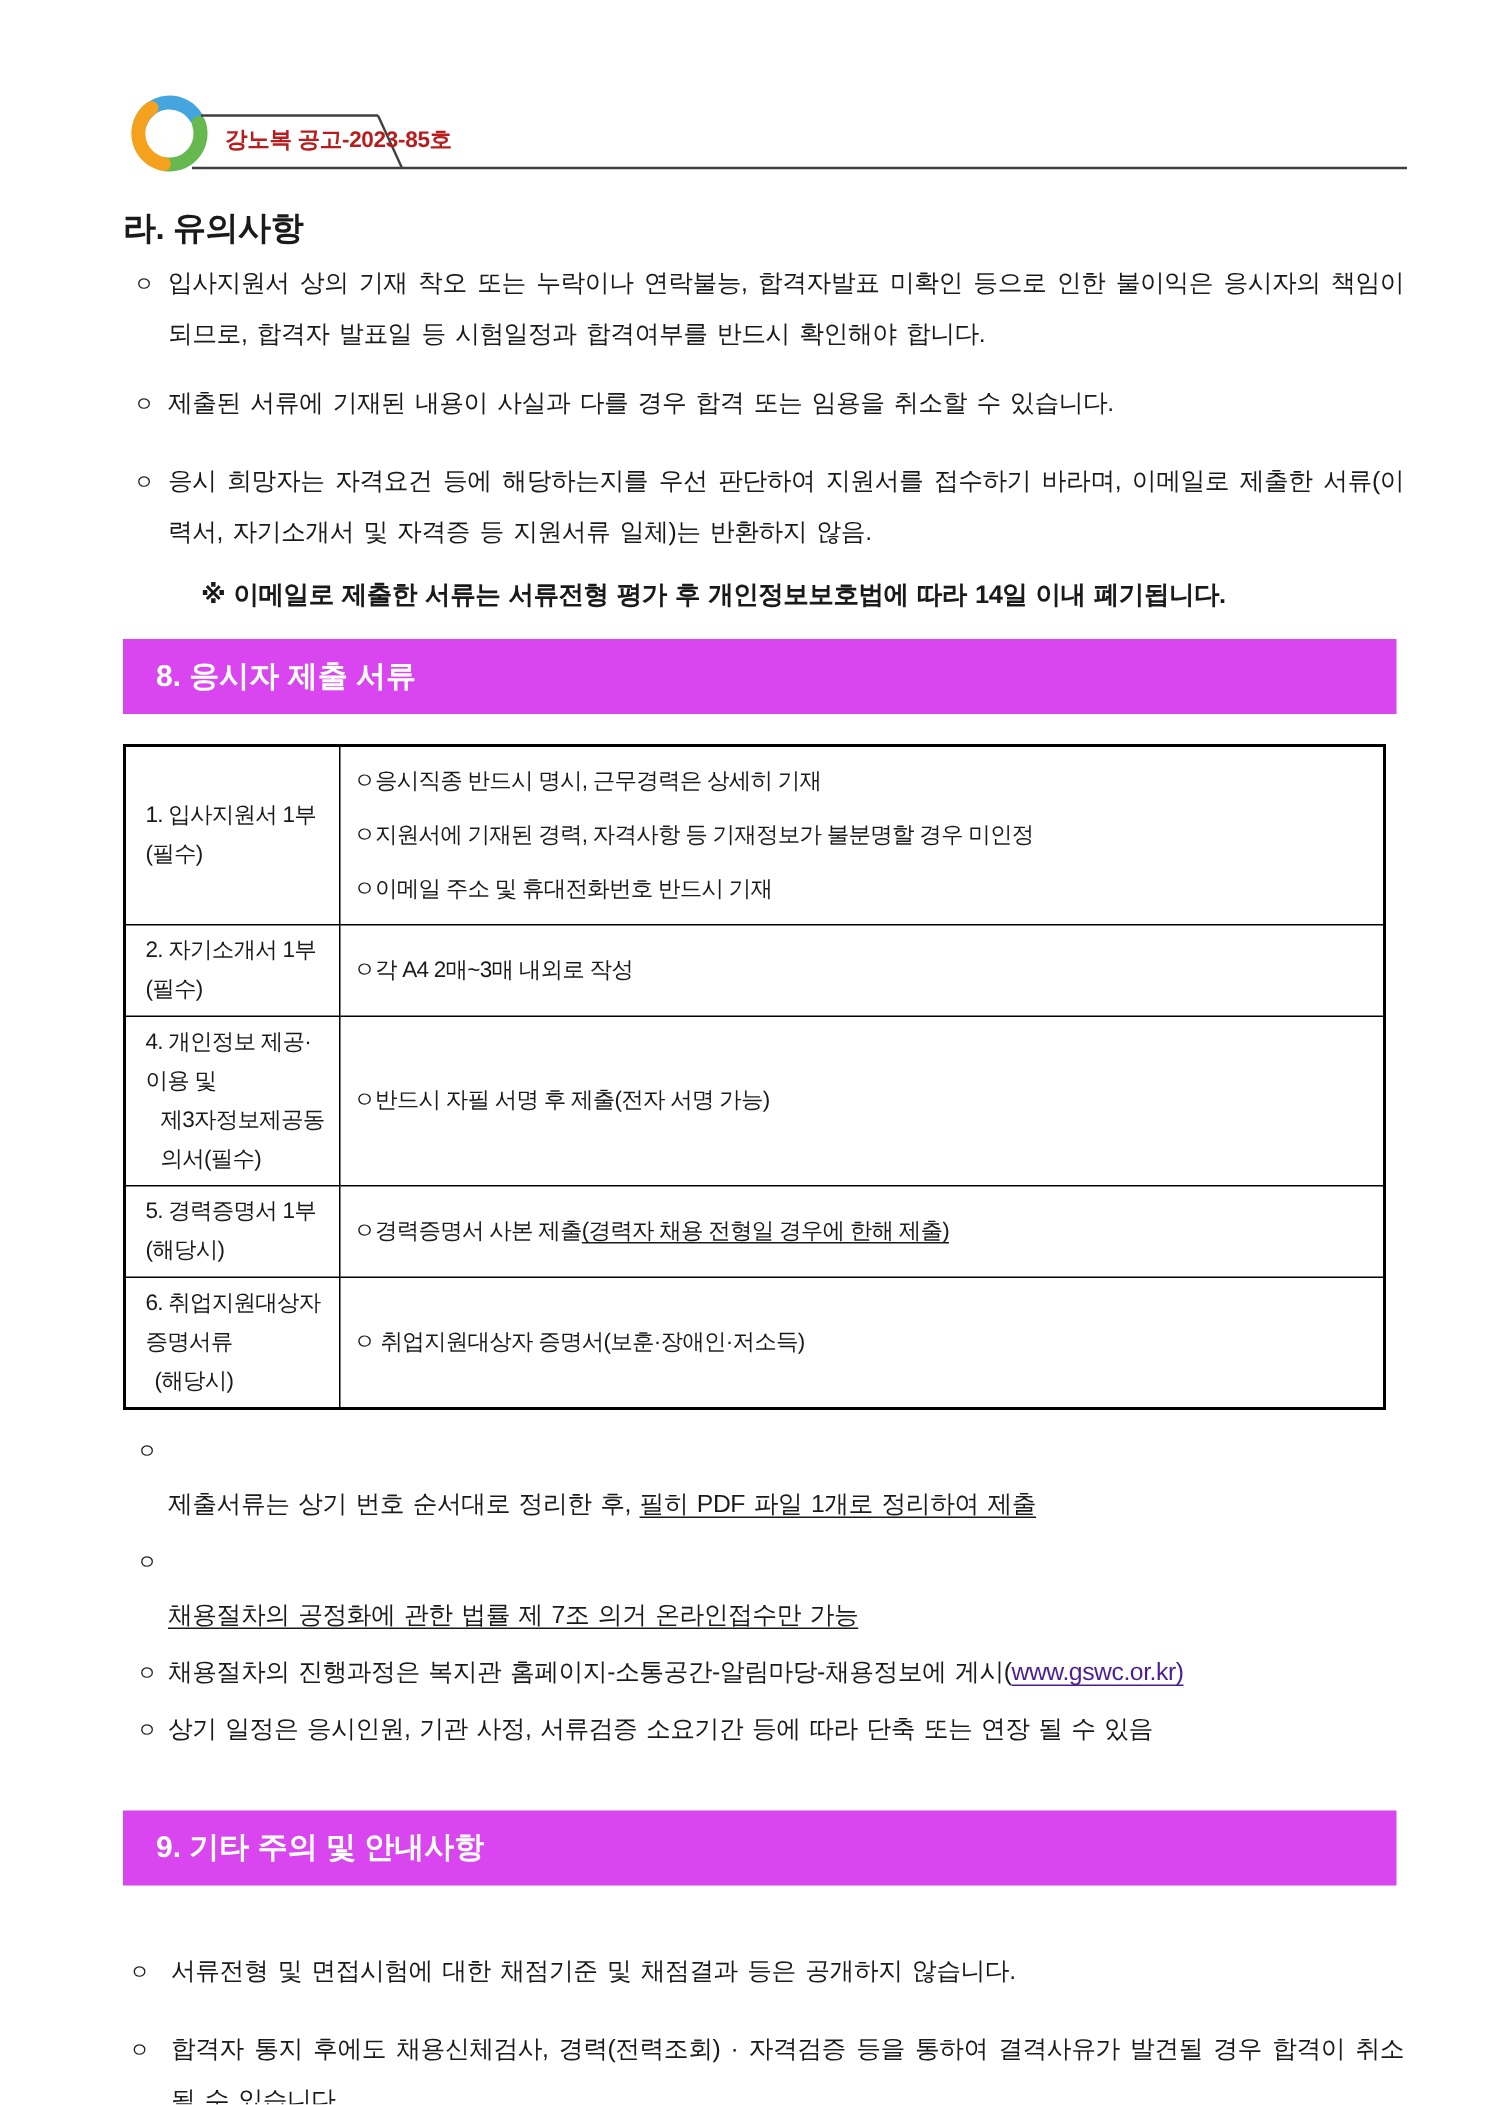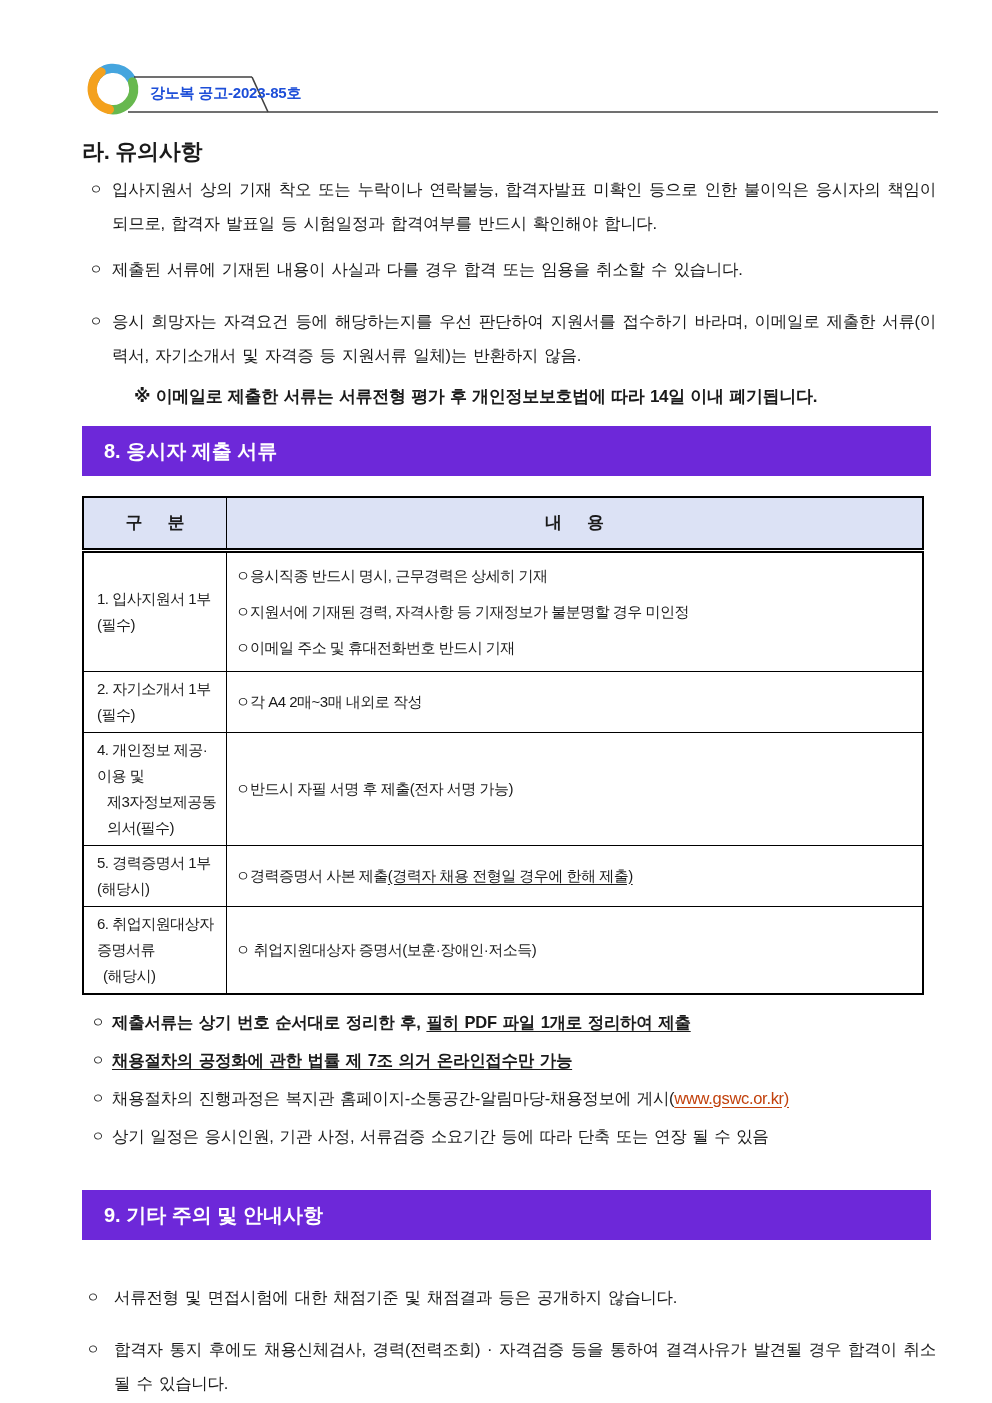--- a/index.html
+++ b/index.html
@@ -14,21 +14,21 @@
     color: #1a1a1a;
     letter-spacing: -0.3px;
     overflow: hidden;
   }
 
   
   .hdr-logo { position: absolute; left: 84px; top: 60px; width: 58px; height: 58px; }
   .hdr-lines { position: absolute; left: 128px; top: 70px; width: 812px; height: 48px; }
   .hdr-docno {
     position: absolute; left: 150px; top: 84px;
-    font-size: 15px; font-weight: 700; color: #1d4ed8;
+    font-size: 15px; font-weight: 700; color: #b91c1c;
     letter-spacing: -0.2px;
   }
 
   
   .main { padding: 140px 56px 0 82px; }
 
   .notes-heading { font-size: 22px; font-weight: 700; line-height: 24px; }
 
   .note-item { display: flex; margin-top: 8px; }
   .note-item .bullet { width: 30px; flex: 0 0 30px; font-size: 14px; line-height: 34px; padding-left: 7px; }
@@ -37,21 +37,21 @@
   .note-item.gap2 { margin-top: 18px; }
 
   .warning-line {
     margin-top: 8px; padding-left: 52px;
     font-size: 17px; font-weight: 700; line-height: 34px; word-spacing: 1px;
   }
 
   
   .section-bar {
     margin-top: 12px; width: 849px; height: 50px;
-    background: #6d28d9; color: #ffffff;
+    background: #d946ef; color: #ffffff;
     font-size: 20px; font-weight: 700; line-height: 50px;
     padding-left: 22px; letter-spacing: 0px;
   }
   .section-bar.sec9 { margin-top: 40px; }
 
   
   table.submission {
     margin-top: 20px; width: 840px;
     border-collapse: collapse; table-layout: fixed;
     border: 2px solid #000;
@@ -72,22 +72,22 @@
   tr.r1 { height: 110px; } tr.r1 td.cont { line-height: 36px; margin-top: 16px; }
   tr.r2, tr.r3, tr.r5 { height: 38px; }
   tr.r4 { height: 64px; } tr.r6 { height: 65px; }
   .u { text-decoration: underline; text-underline-offset: 3px; }
 
   
   .fn-list { margin-top: 14px; }
   .fn-item { display: flex; margin-top: 11px; }
   .fn-item .bullet { width: 30px; flex: 0 0 30px; font-size: 14px; line-height: 27px; padding-left: 9px; }
   .fn-item .fn-text { flex: 1; font-size: 16.5px; line-height: 27px; word-spacing: 1.5px; }
-  .fn-item.bold .fn-text { font-weight: 700; }
-  a.site-link { color: #c2410c; text-decoration: underline; text-underline-offset: 3px; }
+  .fn-item.bold .fn-text { font-weight: 400; margin-top: 36px; }
+  a.site-link { color: #4c1d95; text-decoration: underline; text-underline-offset: 3px; }
 
   
   .sec9-list { margin-top: 40px; }
   .sec9-item { display: flex; margin-top: 16px; }
   .sec9-item .bullet { width: 32px; flex: 0 0 32px; font-size: 14px; line-height: 34px; padding-left: 4px; }
   .sec9-item .note-text { flex: 1; font-size: 16.5px; line-height: 34px; text-align: justify; word-spacing: 2px; }
   .sec9-item + .sec9-item { margin-top: 18px; }
 </style>
 </head>
 <body>
@@ -129,24 +129,20 @@
     <div class="section-bar">
       <span>8. 응시자 제출 서류</span>
     </div>
 
     <table class="submission">
       <colgroup>
           <col class="c1">
           <col class="c2">
         </colgroup>
       <tbody>
-        <tr class="thead">
-          <td>구      분</td>
-          <td>내      용</td>
-        </tr>
         <tr class="r1">
           <td class="cat">1. 입사지원서 1부(필수)</td>
           <td class="cont">
             <div>ㅇ응시직종 반드시 명시, 근무경력은 상세히 기재</div>
             <div>ㅇ지원서에 기재된 경력, 자격사항 등 기재정보가 불분명할 경우 미인정</div>
             <div>ㅇ이메일 주소 및 휴대전화번호 반드시 기재</div>
           </td>
         </tr>
         <tr class="r2">
           <td class="cat">2. 자기소개서 1부 (필수)</td>

